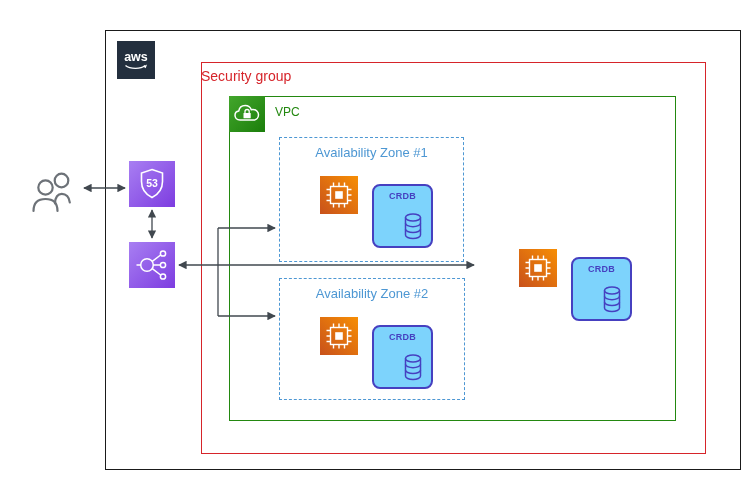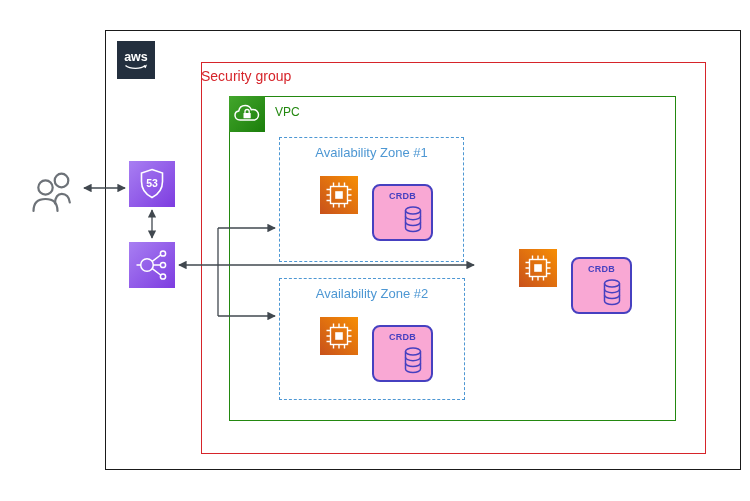--- a/index.html
+++ b/index.html
@@ -23,21 +23,21 @@
   .az-label { text-align: center; padding-top: 7px; color: var(--az-blue); font-size: 13px; }
   .az1 { left: 279px; top: 137px; width: 185px; height: 125px; }
   .az2 { left: 279px; top: 278px; width: 186px; height: 122px; }
   .az3 { left: 478px; top: 210px; width: 185px; height: 121px; }
 
   .ec2 { width: 38px; height: 38px; }
   .ec2-1 { left: 320px; top: 176px; }
   .ec2-2 { left: 320px; top: 317px; }
   .ec2-3 { left: 519px; top: 249px; }
 
-  .crdb { width: 61px; height: 57px; border: 2px solid var(--crdb-purple); border-radius: 8px; background: #f9a8d4; }
+  .crdb { width: 61px; height: 64px; border: 2px solid var(--crdb-purple); border-radius: 8px; background: #7dd3fc; }
   .crdb-1 { left: 372px; top: 184px; }
   .crdb-2 { left: 372px; top: 325px; }
   .crdb-3 { left: 571px; top: 257px; }
   .crdb-label { display: block; text-align: center; margin-top: 5px; font-size: 9px; font-weight: bold;
                 color: var(--crdb-purple); letter-spacing: .3px; }
   .crdb-cyl { position: absolute; right: 7px; bottom: 4px; width: 22px; height: 30px; }
   .crdb-cyl g { stroke: var(--crdb-purple); }
 
   .users { left: 28px; top: 166px; width: 52px; height: 52px; }
   .users g { stroke: var(--users-gray); }

